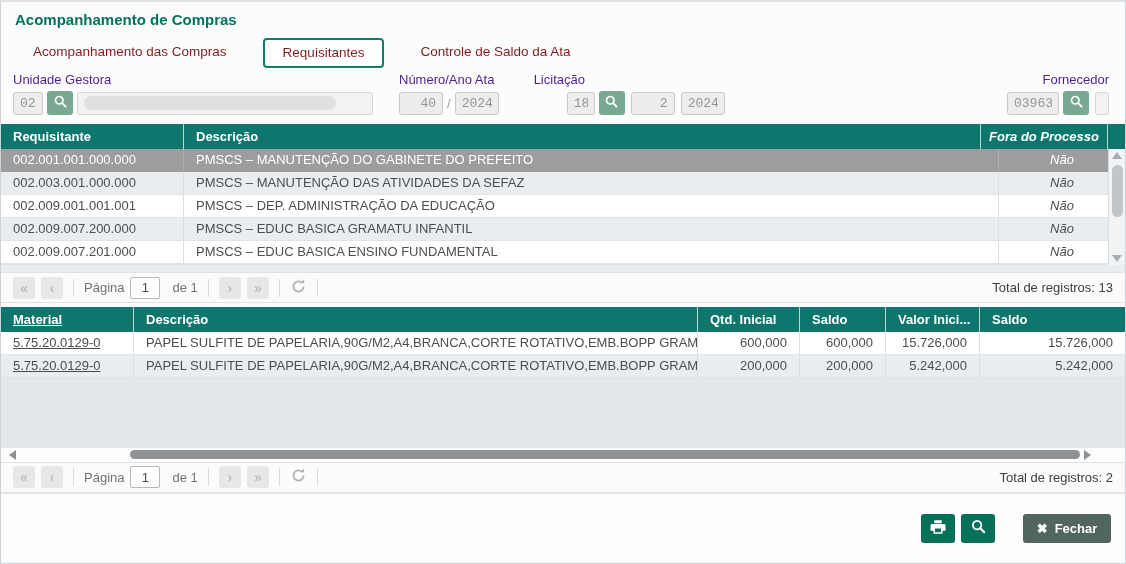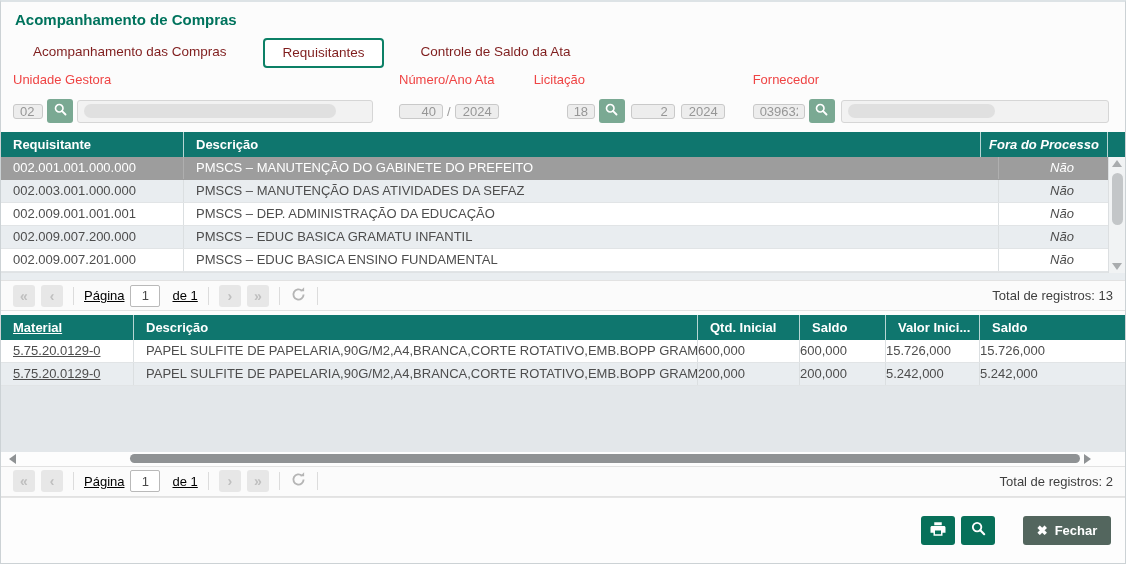--- a/index.html
+++ b/index.html
@@ -27,26 +27,26 @@
     padding: 6px 16px 7px 16px; color: #7f1d1d; cursor: default;
     border: 2px solid transparent; font-size: 13.5px;
   }
   .tab.active {
     border: 2px solid #0c8066; border-radius: 4px;
     background: #fff; padding: 5px 18px 6px 18px; margin: 0 18px;
   }
   
   .filters { display: flex; padding: 4px 0 9px 0; }
   .fgroup { display: flex; flex-direction: column; }
-  .flabel { color: #ef4444; padding-bottom: 12px; }
+  .flabel { color: #4c1d95; padding-bottom: 4px; }
   .fcontrols { display: flex; align-items: center; height: 24px; }
   .tfield {
-    height: 15px; background: #ededed; border: 1px solid #c9c9c9;
+    height: 23px; background: #ededed; border: 1px solid #c9c9c9;
     border-radius: 3px; color: #969696; padding: 0 6px; font-size: 13px;
-    font-family: Liberation Sans, sans-serif;
+    font-family: Liberation Mono, monospace;
   }
   .tfield.ra { text-align: right; }
   .sbtn {
     width: 26px; height: 24px; border: none; border-radius: 3px;
     background: #7aa993; display: flex; align-items: center; justify-content: center;
     cursor: pointer;
   }
   .longfield {
     height: 23px; background: #f2f2f2; border: 1px solid #d6d6d6;
     border-radius: 3px; display: flex; align-items: center; padding: 0 6px;
@@ -66,21 +66,21 @@
   
   .c-req { width: 182px; }
   .c-desc { flex: 1; }
   .c-fora { width: 127px; text-align: center; padding-left: 0 !important; font-style: italic; }
   .c-sp { width: 18px; padding: 0 !important; }
   .t1rows { position: relative; height: 123px; overflow: hidden; background: #fff; }
   .t1rows::after { content: ""; display: block; height: 7px; background: #e9edf0; border-top: 1px solid #dfe2e4; }
   
   .c-mat { width: 132px; text-decoration: underline; }
   .c-d2 { flex: 1; }
-  .c-num { text-align: left; padding-left: 0 !important; padding-right: 12px !important; }
+  .c-num { text-align: right; padding-left: 0 !important; padding-right: 12px !important; }
   .c-qi { width: 102px; }
   .c-s1 { width: 86px; }
   .c-vi { width: 94px; }
   .c-s2 { width: 146px; }
   .t2empty { flex: 1; background: #e3e7ea; }
   
   .vscroll {
     position: absolute; top: 0; right: 0; bottom: 7px; width: 17px;
     background: #f1f3f4; border-left: 1px solid #dcdfe1;
     display: flex; flex-direction: column; align-items: center; padding: 3px 0;
@@ -95,21 +95,21 @@
   
   .pagbar {
     height: 31px; background: #fbfbfb; border-top: 1px solid #e2e2e2; border-bottom: 1px solid #e2e2e2;
     display: flex; align-items: center; padding: 0 12px; gap: 6px;
   }
   .pbtn {
     width: 22px; height: 22px; border: none; border-radius: 3px; background: #e7e7e7;
     color: #bfbfbf; font-weight: bold; font-size: 14px; line-height: 20px; cursor: pointer;
   }
   .pdiv { width: 1px; height: 18px; background: #dcdcdc; margin: 0 4px; }
-  .plabel { color: #000000; text-decoration: underline; }
+  .plabel { color: #737373; }
   .pinput {
     width: 30px; height: 22px; border: 1px solid #b9b9b9; border-radius: 2px;
     text-align: center; color: #4a4a4a; font-size: 13px; background: #fff;
     font-family: "Liberation Sans", sans-serif;
   }
   .ptotal { margin-left: auto; color: #3f3f3f; }
   .refresh { background: none; border: none; cursor: pointer; display: flex; align-items: center; }
   
   .footer {
     flex: 1; background: #fdfdfd; border-top: 1px solid #e5e5e5;
@@ -174,21 +174,21 @@
           <span><svg width="15" height="15" viewBox="0 0 24 24">
                 <circle cx="10" cy="10" r="6" fill="none" stroke="#fff" stroke-width="2.6"></circle>
                 <line x1="14.6" y1="14.6" x2="20" y2="20" stroke="#fff" stroke-width="3" stroke-linecap="round"></line>
               </svg></span>
         </button>
         <input class="tfield ra" style="width: 44px; margin-left: 6px;" readonly="" value="2">
         <input class="tfield ra" style="width: 44px; margin-left: 6px;" readonly="" value="2024">
       </div>
     </div>
 
-    <div class="fgroup" style="margin-left:28px; flex:1; margin-right:16px;">
+    <div class="fgroup" style="margin-left:28px; flex:1; margin-right:16px;align-items:flex-end;">
       <div class="flabel">Fornecedor</div>
       <div class="fcontrols">
         <input class="tfield" style="width: 52px;" readonly="" value="039632">
         <button class="sbtn" style="margin-left:4px;">
           <span><svg width="15" height="15" viewBox="0 0 24 24">
                 <circle cx="10" cy="10" r="6" fill="none" stroke="#fff" stroke-width="2.6"></circle>
                 <line x1="14.6" y1="14.6" x2="20" y2="20" stroke="#fff" stroke-width="3" stroke-linecap="round"></line>
               </svg></span>
         </button>
         <div class="longfield" style="flex:1; margin-left:6px;">

